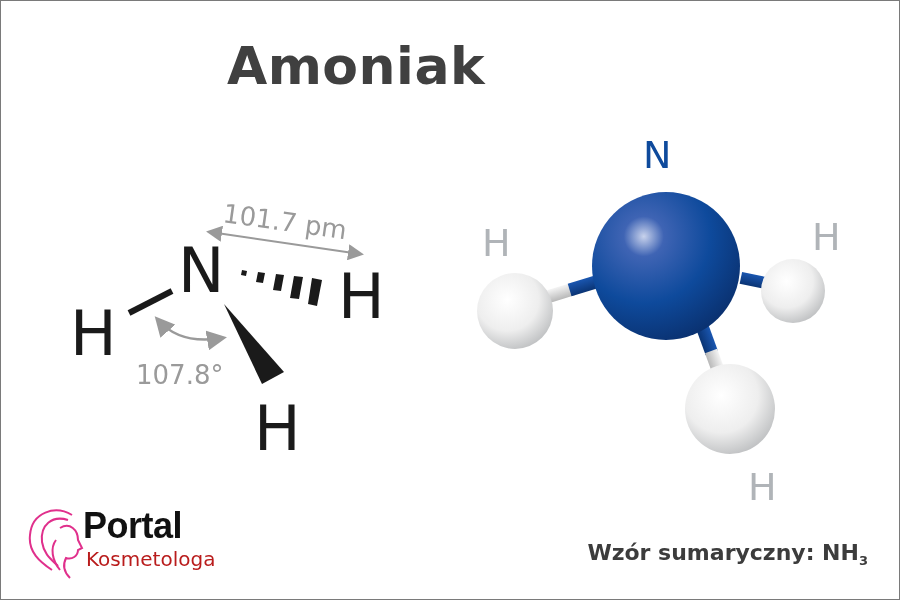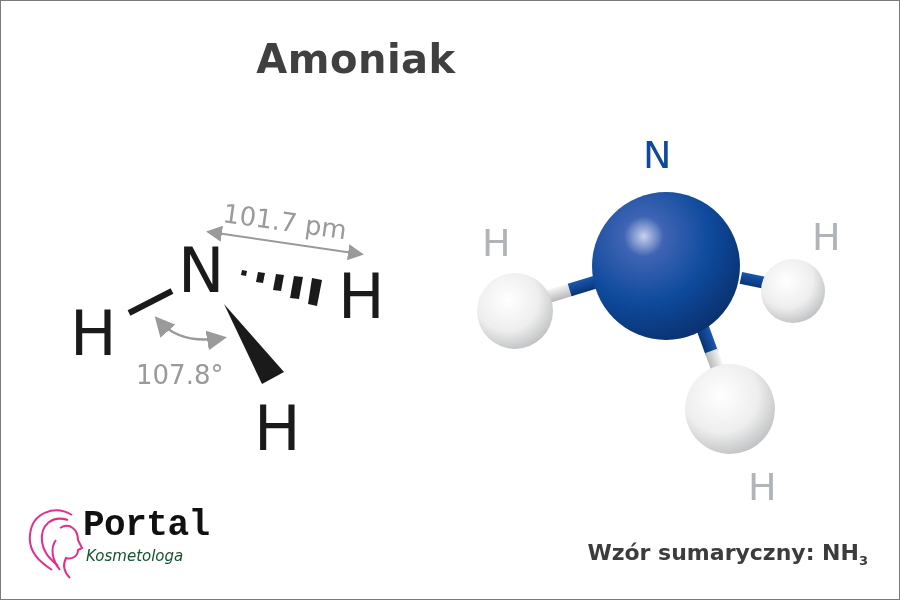--- a/index.html
+++ b/index.html
@@ -1,21 +1,21 @@
 <!DOCTYPE html>
 <html><head>
 <meta charset="utf-8">
 <style>
   html, body { margin:0; padding:0; }
   body { width:900px; height:600px; overflow:hidden; background:#ffffff; font-family:"DejaVu Sans", sans-serif; }
   .frame { position:absolute; left:0; top:0; width:898px; height:598px; border:1px solid #7a7a7a; background:#fff; }
-  .title { position:absolute; left:0; width:712px; top:36px; text-align:center; font-size:40px; font-weight:bold; color:#404040; letter-spacing:0.5px; font-family:"DejaVu Sans", sans-serif; }
+  .title { position:absolute; left:0; width:712px; top:36px; text-align:center; font-size:52px; font-weight:bold; color:#404040; letter-spacing:0.5px; font-family:"DejaVu Sans", sans-serif; }
   svg text { font-family:"DejaVu Sans", sans-serif; }
-  .logo-portal { position:absolute; left:83px; top:505px; font-size:36px; font-weight:bold; color:#111; font-family:Liberation Mono, monospace; letter-spacing:-0.5px; }
-  .logo-sub { position:absolute; left:86px; top:547px; font-size:15px; color:#14532d; font-family:"DejaVu Sans", sans-serif;font-style:italic; }
+  .logo-portal { position:absolute; left:83px; top:505px; font-size:36px; font-weight:bold; color:#111; font-family:Liberation Sans, sans-serif; letter-spacing:-0.5px; }
+  .logo-sub { position:absolute; left:86px; top:547px; font-size:20px; color:#b91c1c; font-family:"DejaVu Sans", sans-serif; }
   .formula { position:absolute; right:32px; top:540px; font-size:22px; font-weight:bold; color:#3c3c3c; font-family:"DejaVu Sans", sans-serif; }
   .formula sub { font-size:13px; }
 </style>
 </head>
 <body>
 
 <div class="frame"></div>
 
 <div class="title">Amoniak</div>
 

